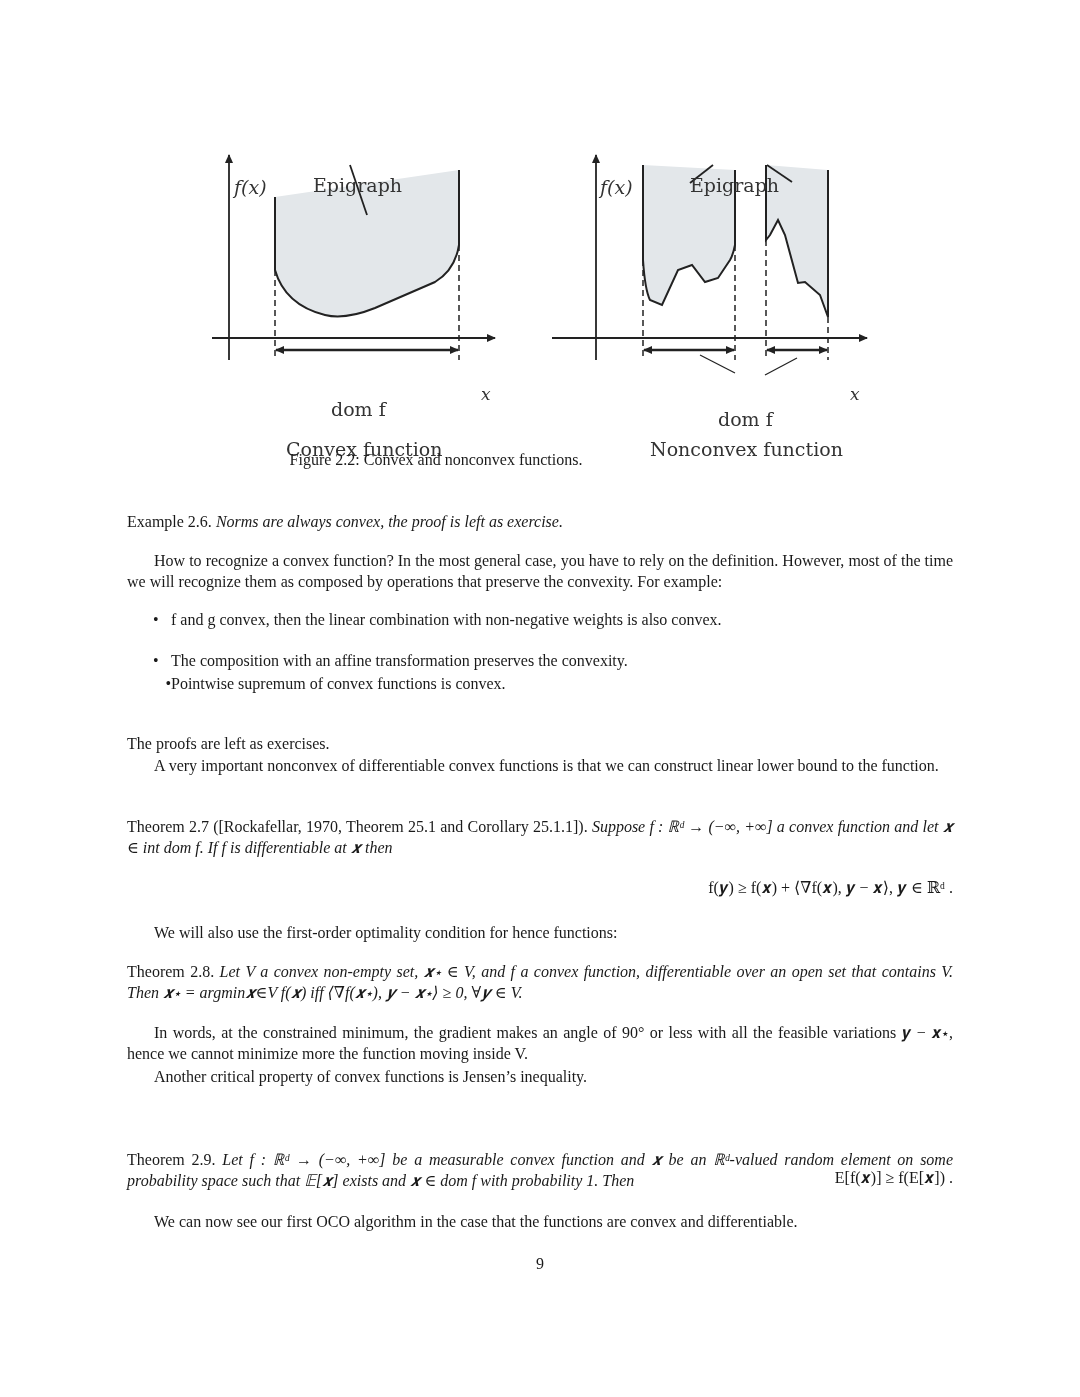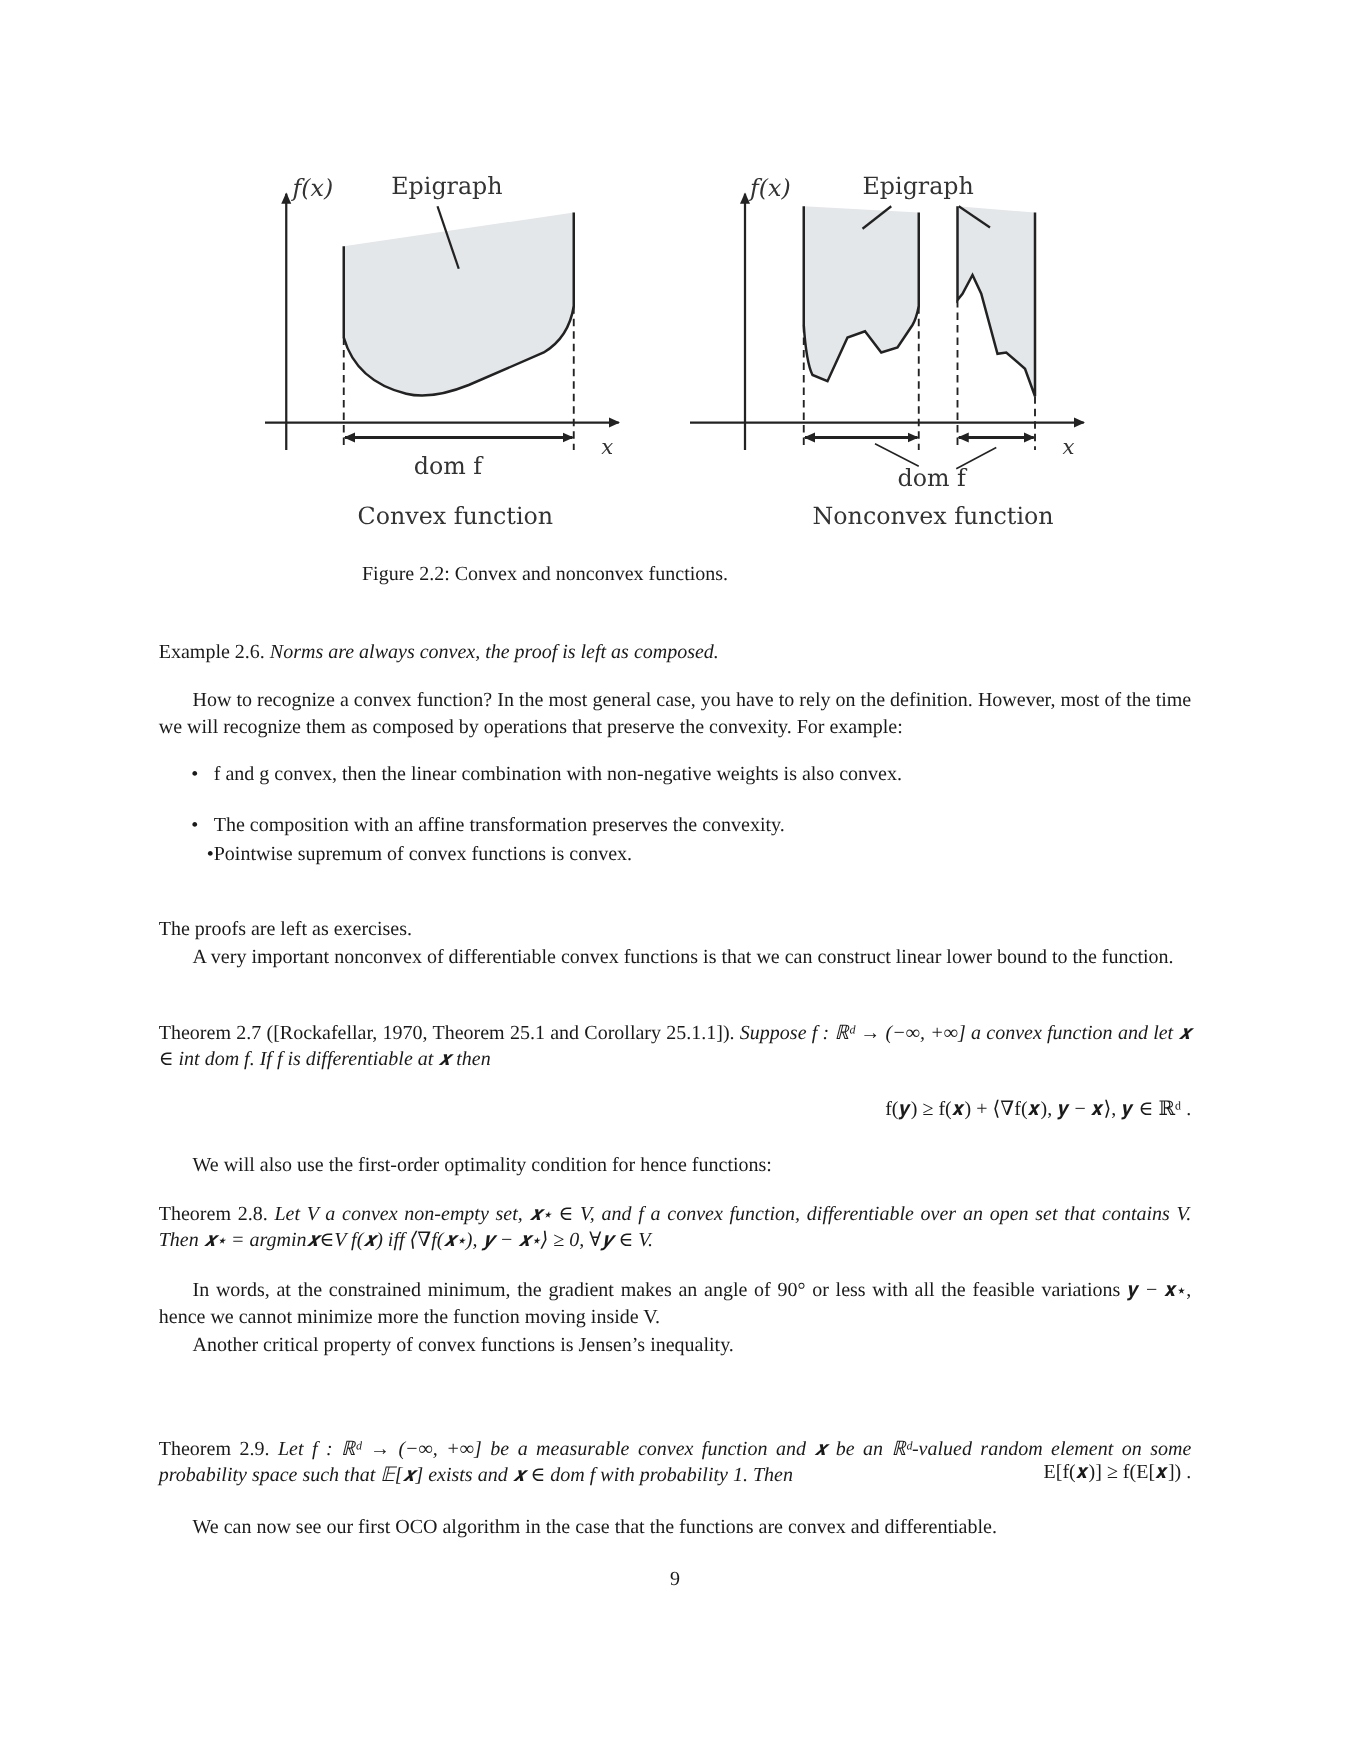--- a/index.html
+++ b/index.html
@@ -1,20 +1,20 @@
 <!DOCTYPE html>
 <html><head>
 <meta charset="utf-8">
 <style>
   html, body { margin: 0; padding: 0; background: #ffffff; }
   body { width: 1080px; height: 1397px; position: relative; overflow: hidden;
          font-family: "Liberation Serif", "DejaVu Serif", serif; color: #1a1a1a; }
   .fig { position: absolute; left: 200px; top: 130px; width: 700px; height: 300px; }
   .fig svg { position: absolute; left: 0; top: 0; }
-  .fig-label { position: absolute; font-size: 19px; color: #333; font-family: "DejaVu Serif", serif; }
+  .fig-label { position: absolute; font-size: 19px; color: #333; font-family: "DejaVu Serif", serif; margin-top: 36px; }
   .caption { position: absolute; top: 451px; left: 0; width: 872px; text-align: center; font-size: 16px; }
   .para { position: absolute; left: 127px; width: 826px; font-size: 16px; line-height: 21px; text-align: justify; }
   .b { font-weight: normal; }
   .i { font-style: italic; }
   .indent { text-indent: 27px; }
   .center { text-align: right; }
   .bullet { position: absolute; left: 153px; font-size: 16px; }
   .bullet .dot { display: inline-block; width: 18px; }
   .page-num { position: absolute; top: 1255px; left: 0; width: 1080px; text-align: center; font-size: 16px; }
 </style>
@@ -71,21 +71,21 @@
   <span class="fig-label" style="left:490px;top:8px;">Epigraph</span>
   <span class="fig-label i" style="left:650px;top:218px;font-size:17px;">x</span>
   <span class="fig-label" style="left:518px;top:242px;">dom f</span>
   <span class="fig-label" style="left:450px;top:272px;">Nonconvex function</span>
 </div>
 
 <div class="caption">Figure 2.2: Convex and nonconvex functions.</div>
 
 <div class="para" style="top:511px;">
   <span class="b">Example 2.6.</span>
-  <span class="i">Norms are always convex, the proof is left as composed.</span>
+  <span class="i">Norms are always convex, the proof is left as exercise.</span>
 </div>
 
 <div class="para indent" style="top:550px;">How to recognize a convex function? In the most general case, you have to rely on the definition. However, most of the time we will recognize them as composed by operations that preserve the convexity. For example:</div>
 
 <div class="bullet" style="top:611px;">
   <span class="dot">•</span><span>f and g convex, then the linear combination with non-negative weights is also convex.</span>
 </div>
 <div class="bullet" style="top:652px;">
   <span class="dot">•</span><span>The composition with an affine transformation preserves the convexity.</span>
 </div>

